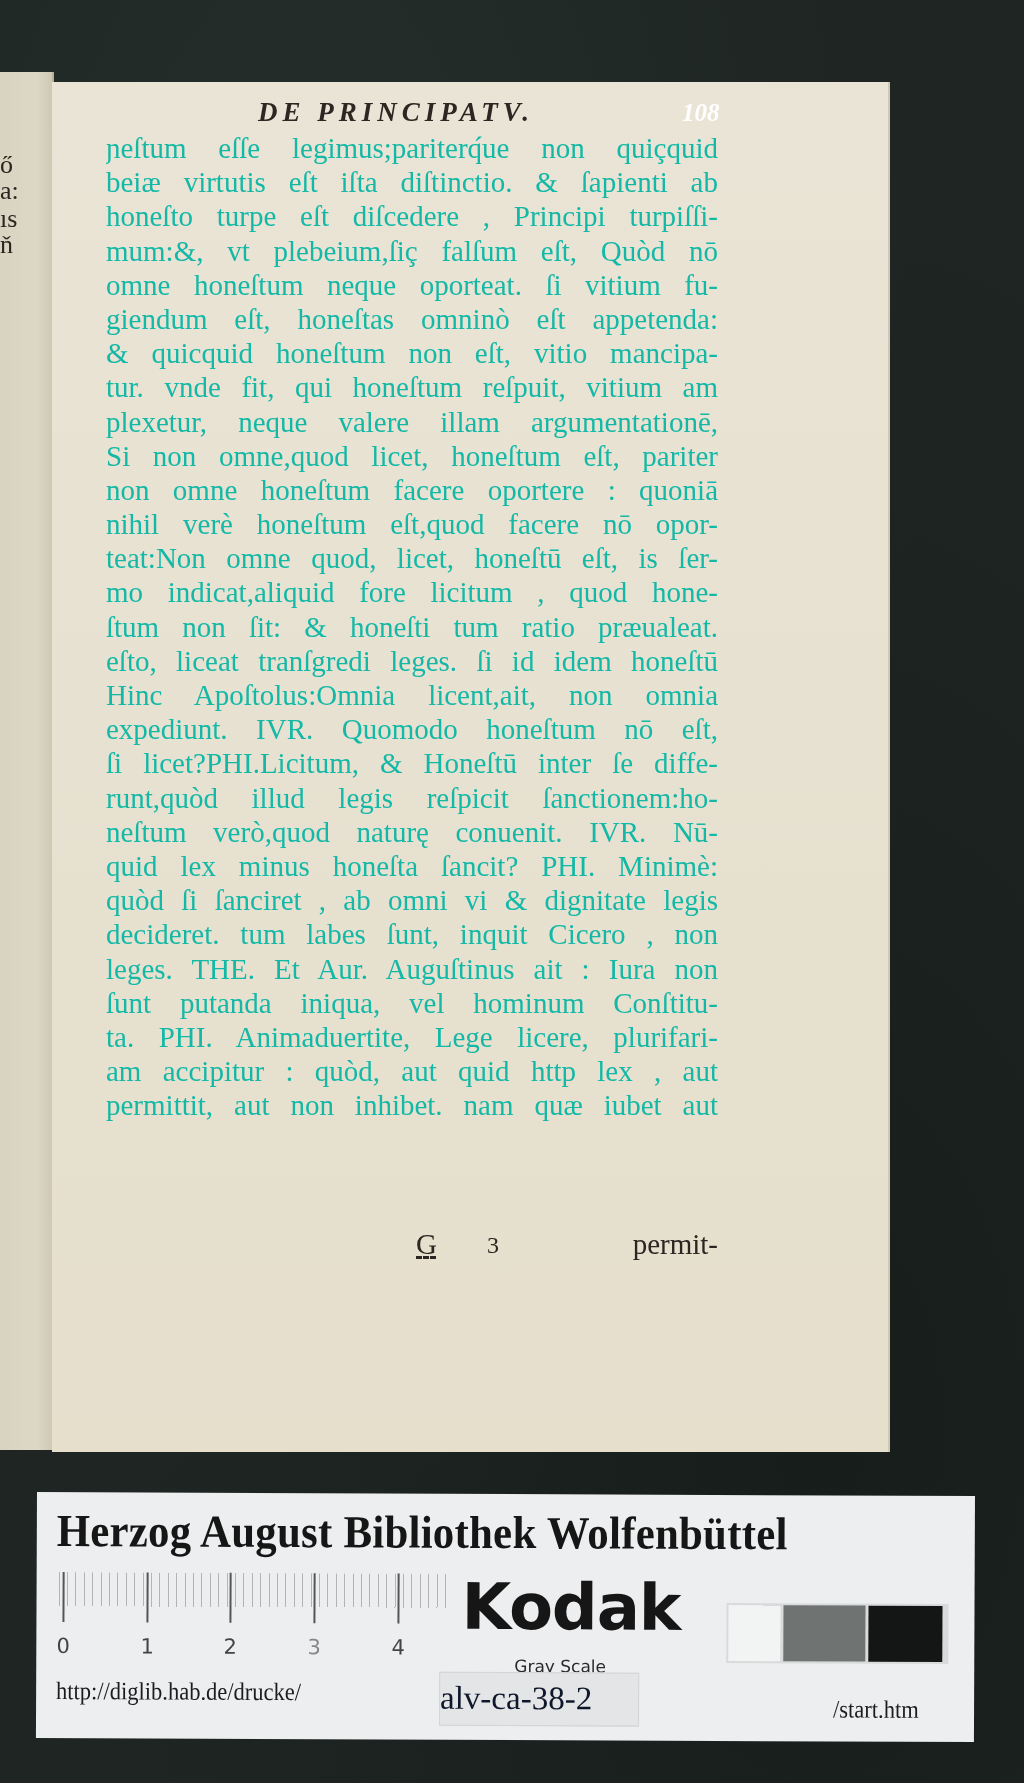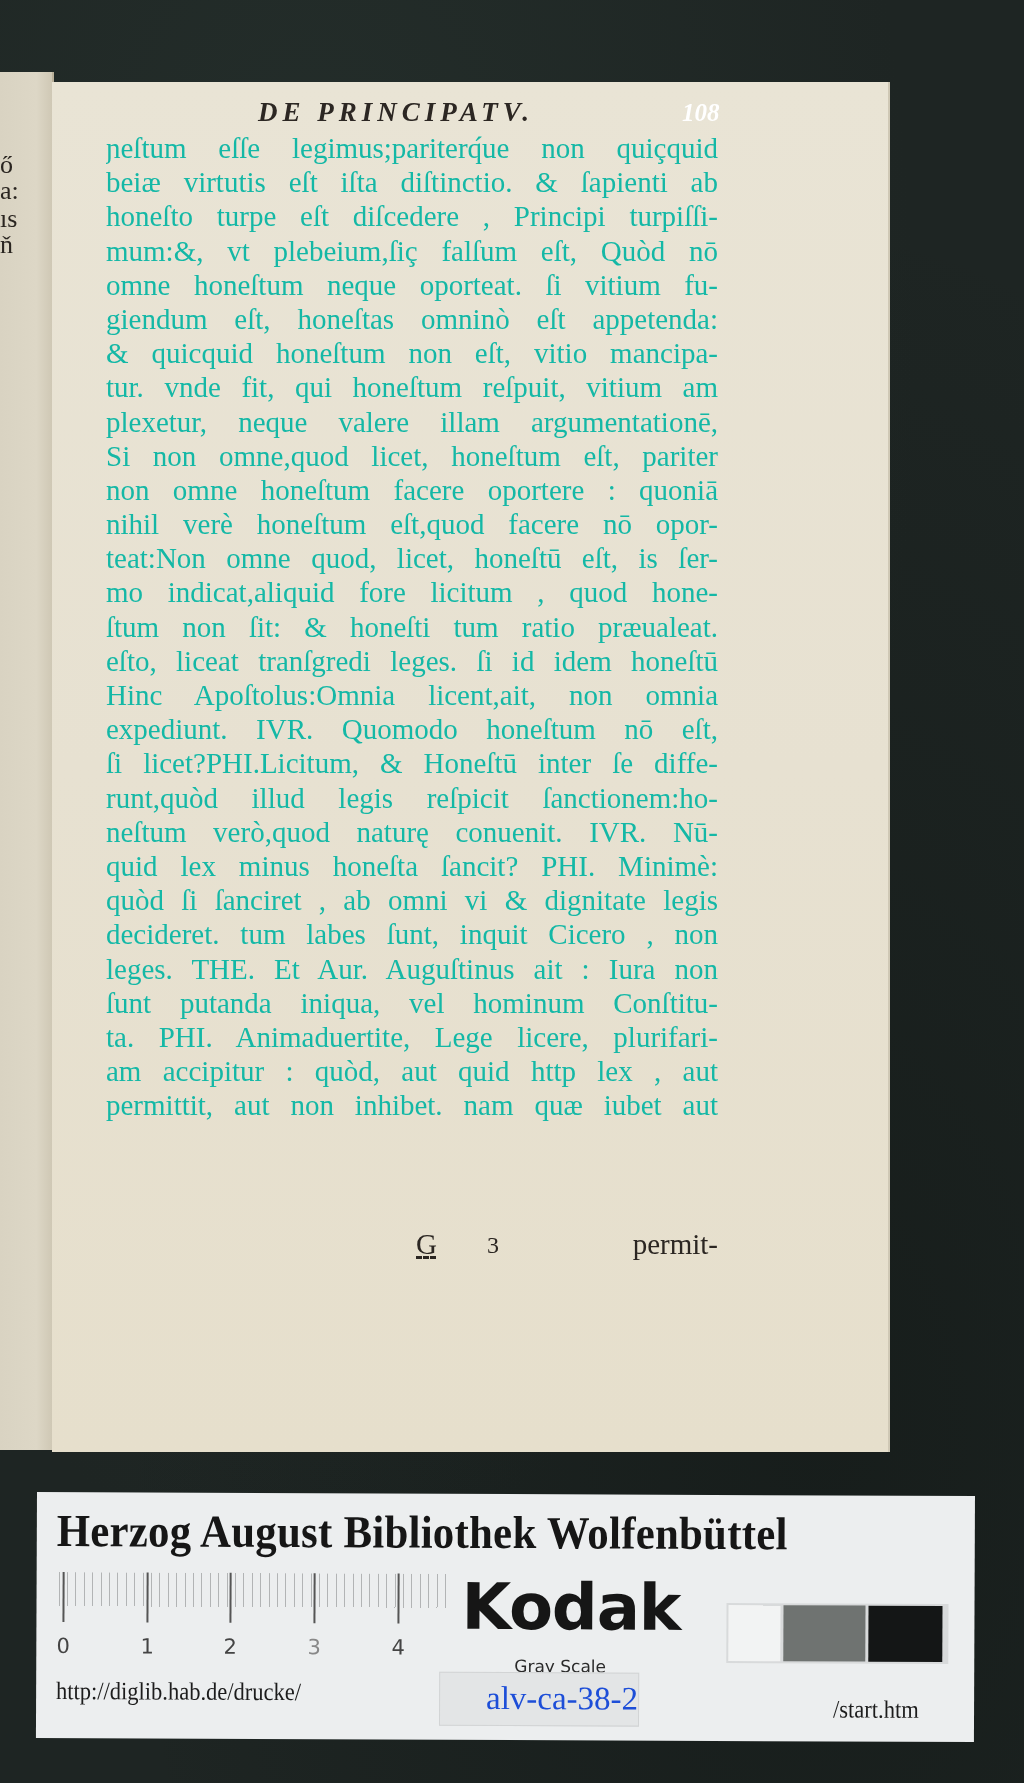--- a/index.html
+++ b/index.html
@@ -95,22 +95,22 @@
     }
     .swatch { position: absolute; top: 2px; height: 56px; }
     .card-url {
       position: absolute; left: 20px; top: 185px;
       font-family: "Liberation Serif", serif; font-size: 25px; color: #1c1c1c;
       transform: scaleX(0.9); transform-origin: left;
     }
     .card-id {
       position: absolute; left: 403px; top: 178px; width: 198px; height: 52px;
       background: #e3e5e6; border: 1px solid #d2d4d5;
-      font-family: "Liberation Serif", serif; font-size: 33px; color: #1d4ed8;
-      text-align: right; line-height: 50px;
+      font-family: "Liberation Serif", serif; font-size: 33px; color: #0f172a;
+      text-align: left; line-height: 50px;
     }
     .card-suffix {
       position: absolute; left: 797px; top: 200px;
       font-family: "Liberation Serif", serif; font-size: 25px; color: #1c1c1c;
       transform: scaleX(0.9); transform-origin: left;
     }
   </style>
 </head>
 <body>
 

